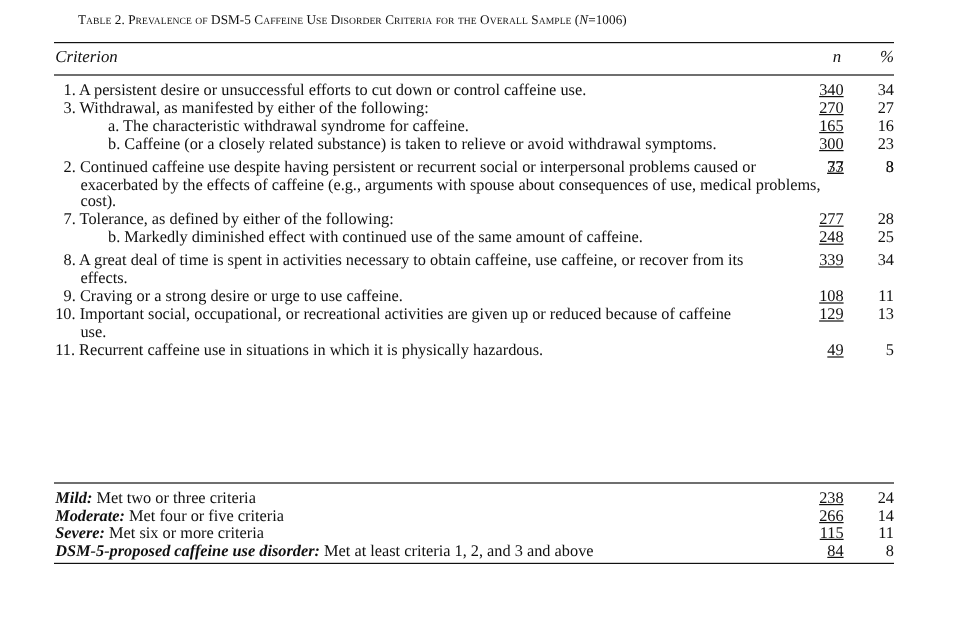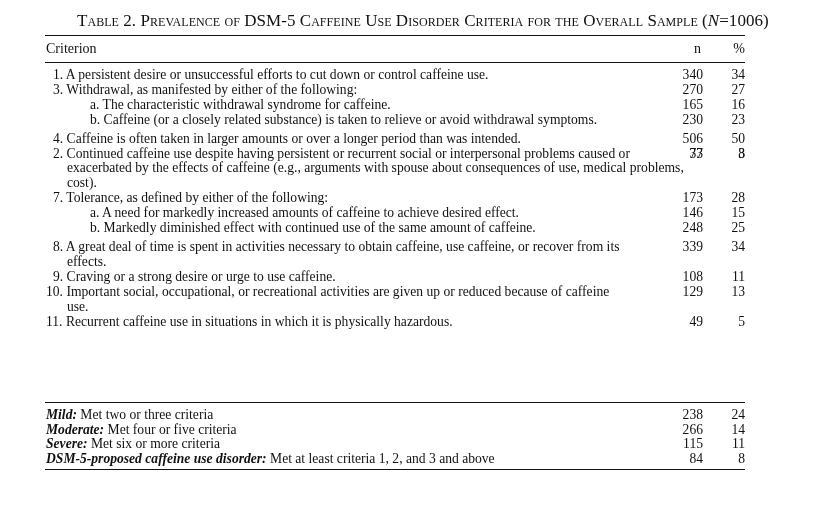--- a/index.html
+++ b/index.html
@@ -16,24 +16,24 @@
       color: #111111;
     }
     .table-wrap {
       position: absolute;
       left: 45px;
       top: 0;
       width: 700px;
     }
     .caption {
       position: absolute;
-      left: 32px;
+      left: 20px;
       top: 11px;
       white-space: nowrap;
-      font-size: 17px;
+      font-size: 11px;
       font-variant: small-caps;
       letter-spacing: 0.05px;
     }
     .caption .num-n { font-style: italic; font-variant: normal; }
     .rule {
       position: absolute;
       left: 0;
       width: 700px;
       height: 0;
       border-top: 1.3px solid #111;
@@ -43,20 +43,21 @@
     .rule.mid { top: 402px; }
     .rule.bot { top: 469px; }
 
     .header-row {
       position: absolute;
       top: 41px;
       left: 0;
       width: 700px;
       height: 16px;
       font-size: 14px;
+      font-style: italic;
     }
     .h-crit { position: absolute; left: 1px; top: 0; }
     .h-n { position: absolute; right: 44px; top: 0; }
     .h-pct { position: absolute; right: 0; top: 0; }
 
     .body {
       position: absolute;
       top: 68px;
       left: 0;
       width: 700px;
@@ -73,20 +74,21 @@
       text-indent: -14px;
       white-space: normal;
     }
     .row.two-digit .crit { text-indent: -21px; padding-left: 22px; }
     .row.sub .crit { padding-left: 59px; text-indent: -14px; }
     .row .n {
       position: absolute;
       right: 42px;
       top: 0;
       text-align: right;
+      text-decoration: underline;
     }
     .row .pct {
       position: absolute;
       right: 0;
       top: 0;
       text-align: left;
     }
     .gap-small { height: 4px; }
 
     .summary {
@@ -131,47 +133,37 @@
       <span class="n">270</span>
       <span class="pct">27</span>
     </div>
     <div class="row sub">
       <div class="crit">a. The characteristic withdrawal syndrome for caffeine.</div>
       <span class="n">165</span>
       <span class="pct">16</span>
     </div>
     <div class="row sub">
       <div class="crit">b. Caffeine (or a closely related substance) is taken to relieve or avoid withdrawal symptoms.</div>
-      <span class="n">230</span>
+      <span class="n">300</span>
       <span class="pct">23</span>
     </div>
     <div class="gap-small"></div>
-    <div class="row">
-      <div class="crit">4. Caffeine is often taken in larger amounts or over a longer period than was intended.</div>
-      <span class="n">506</span>
-      <span class="pct">50</span>
-    </div>
     <div class="row">
       <span class="n">77</span>
       <span class="pct">8</span>
     </div>
     <div class="row">
       <div class="crit">2. Continued caffeine use despite having persistent or recurrent social or interpersonal problems caused or exacerbated by the effects of caffeine (e.g., arguments with spouse about consequences of use, medical problems, cost).</div>
       <span class="n">33</span>
       <span class="pct">3</span>
     </div>
     <div class="row">
       <div class="crit">7. Tolerance, as defined by either of the following:</div>
-      <span class="n">173</span>
+      <span class="n">277</span>
       <span class="pct">28</span>
-    </div>
-    <div class="row sub">
-      <div class="crit">a. A need for markedly increased amounts of caffeine to achieve desired effect.</div>
-      <span class="n">146</span>
-      <span class="pct">15</span>
     </div>
     <div class="row sub">
       <div class="crit">b. Markedly diminished effect with continued use of the same amount of caffeine.</div>
       <span class="n">248</span>
       <span class="pct">25</span>
     </div>
     <div class="gap-small"></div>
     <div class="row">
       <div class="crit" style="width:580px">8. A great deal of time is spent in activities necessary to obtain caffeine, use caffeine, or recover from its effects.</div>
       <span class="n">339</span>

